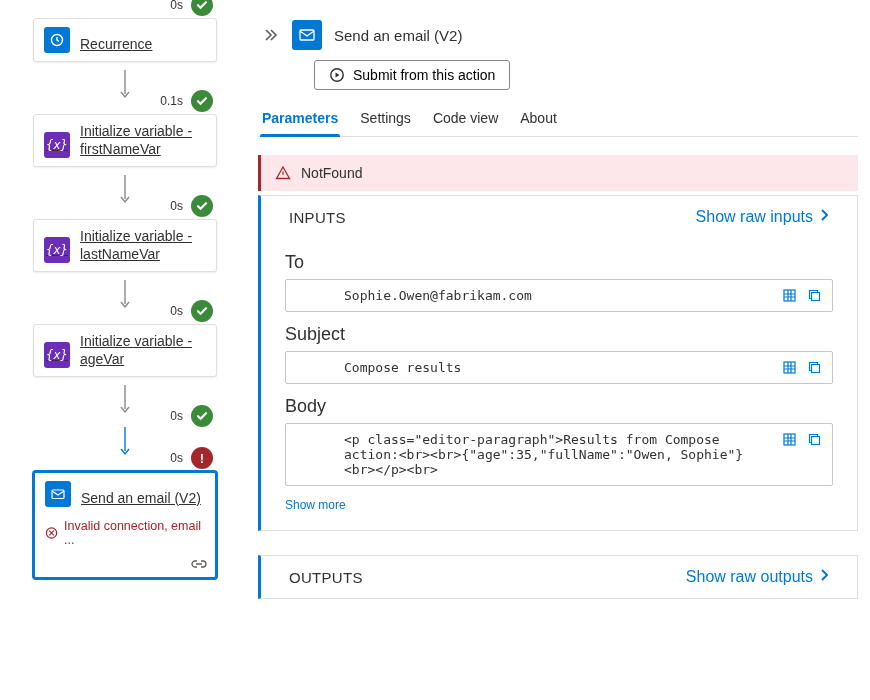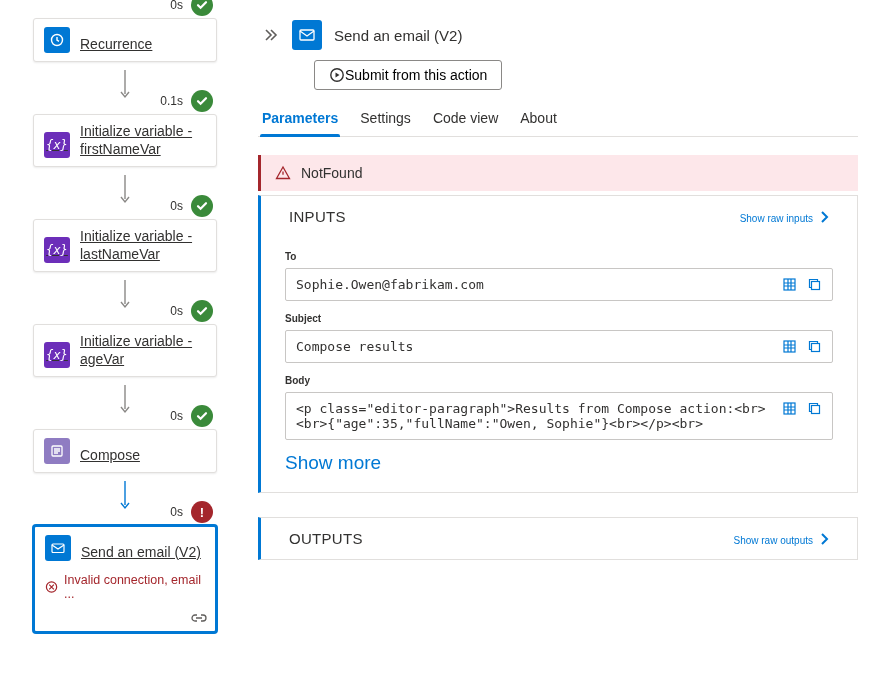--- a/index.html
+++ b/index.html
@@ -146,20 +146,21 @@
   .header-title { font-size: 15px; }
   .submit-row { padding: 0 0 14px 56px; }
   .submit-btn {
     border: 1px solid #8a8886;
     background: #fff;
     border-radius: 3px;
     padding: 6px 14px;
     font-size: 14px;
     display: inline-flex;
     align-items: center;
+    gap: 8px;
     cursor: pointer;
   }
   .tabs {
     display: flex;
     border-bottom: 1px solid #e1dfdd;
     padding-left: 2px;
     gap: 18px;
   }
   .tab {
     padding: 6px 2px 10px;
@@ -203,48 +204,48 @@
     align-items: center;
     padding: 12px 28px;
   }
   .section-title {
     font-size: 15px;
     letter-spacing: 0.3px;
   }
   .section-link {
     color: #0078d4;
     display: flex;
-    align-items: flex-end;
+    align-items: flex-start;
     gap: 6px;
     cursor: pointer;
-    font-size: 10px;
+    font-size: 16px;
   }
   .section-body { padding: 2px 24px 16px; }
   .field { margin: 12px 0 4px; }
-  .field-label { font-size: 10px; margin-bottom: 6px; font-weight: bold; }
+  .field-label { font-size: 18px; margin-bottom: 6px; }
   .field-box {
     border: 1px solid #c8c6c4;
     border-radius: 2px;
     padding: 8px 10px;
     display: flex;
     align-items: flex-start;
     gap: 8px;
     font-family: Consolas, monospace;
     font-size: 13px;
   }
-  .field-value { flex: 1; white-space: pre-wrap; word-break: break-word; }
+  .field-value { flex: 1; white-space: pre-wrap; word-break: break-word; margin-left: 48px; }
   .field-actions {
     display: flex;
     gap: 10px;
     color: #0078d4;
   }
   .field-actions span { cursor: pointer; }
   .show-more {
     color: #0078d4;
-    font-size: 19px;
+    font-size: 12px;
     margin: 12px 0 2px;
     cursor: pointer;
   }
   .gap { height: 20px; }
   svg { display: block; }
 </style>
 </head>
 <body>
 
 <div class="left-panel">
@@ -349,31 +350,20 @@
         </svg>
       </span>
       <div class="node-wrap">
         <div class="time-badge">
           <span class="time-text">0s</span>
           <span class="status-circle status-success">
             <svg width="14" height="14" viewBox="0 0 14 14" stroke="#fff" fill="none" stroke-width="2.2" stroke-linecap="round">
               <path d="M3 7.2l2.6 2.6L11 4.2"></path>
             </svg>
           </span>
-        </div>
-        <div class="node-card">
-          <div class="node-body">
-            <span class="node-icon icon-lavender">
-              <svg width="16" height="16" viewBox="0 0 16 16" stroke="#fff" fill="none" stroke-width="1.3">
-                <rect x="3" y="3" width="10" height="10" rx="1"></rect>
-                <path d="M5 6h6M5 8h6M5 10h4"></path>
-              </svg>
-            </span>
-            <span class="node-title">Compose</span>
-          </div>
         </div>
       </div>
       <span class="arrow-down accent">
         <svg width="12" height="30" viewBox="0 0 12 30">
           <line x1="6" y1="0" x2="6" y2="24" stroke="#0078d4" stroke-width="1.4"></line>
           <path d="M2 22l4 5 4-5" stroke="#0078d4" fill="none" stroke-width="1.4"></path>
         </svg>
       </span>
       <div class="node-wrap">
         <div class="time-badge">

